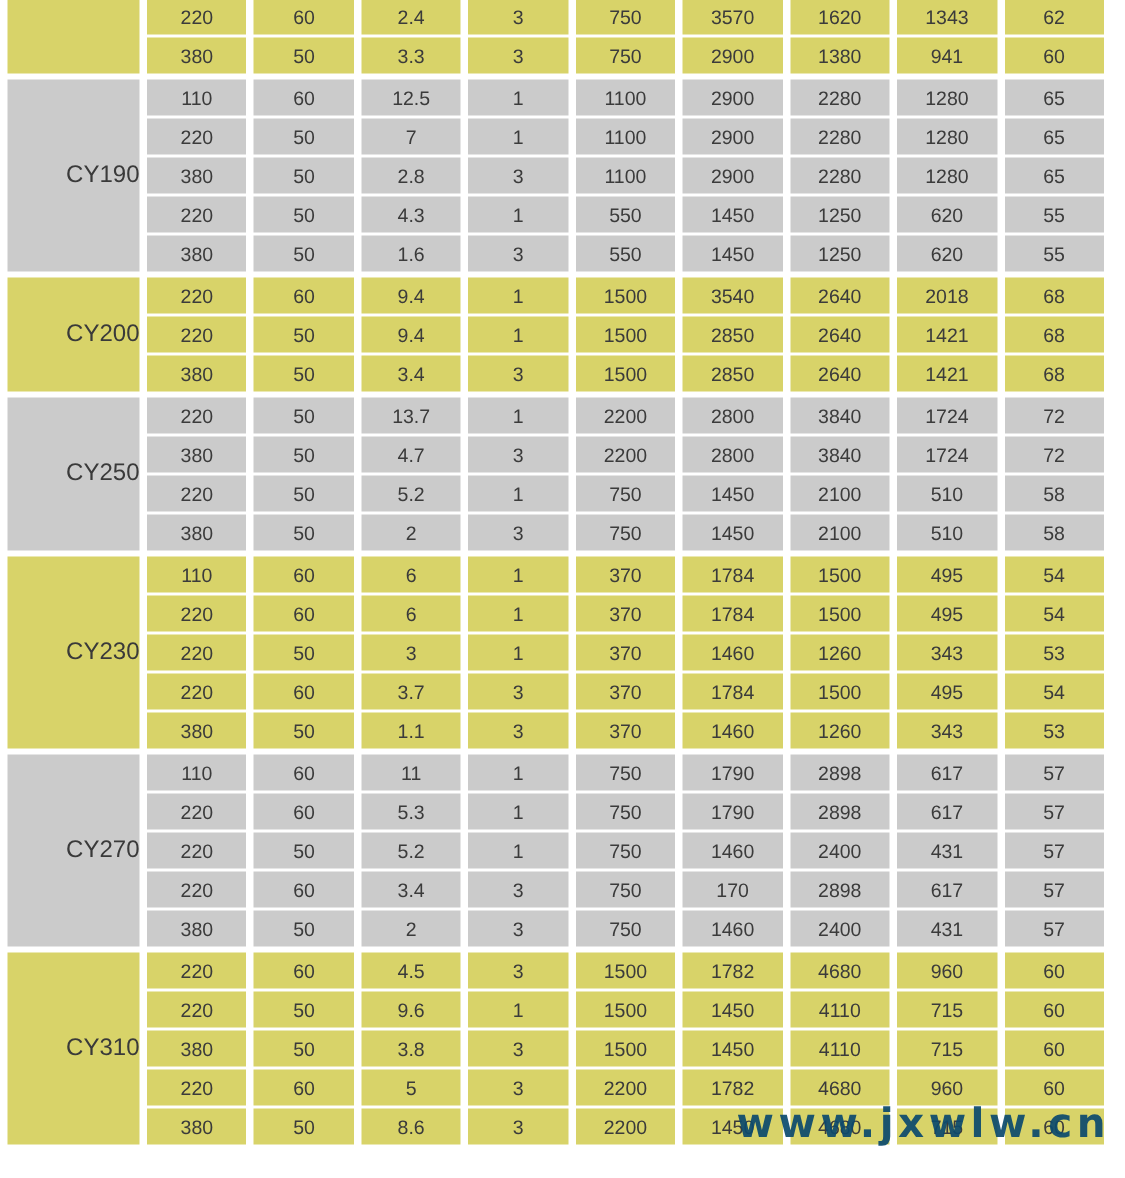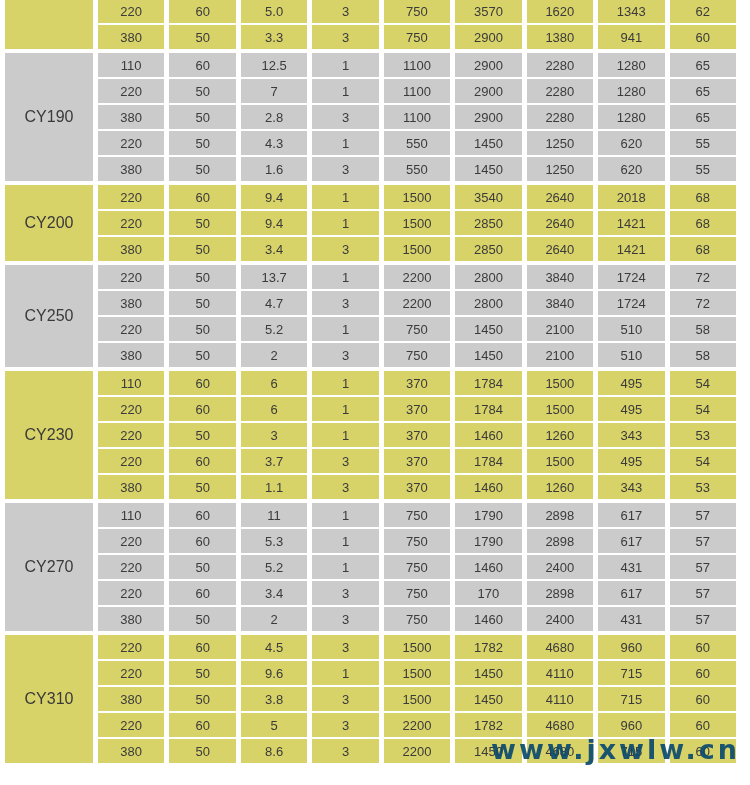--- a/index.html
+++ b/index.html
@@ -34,20 +34,21 @@
     font-size: 13px;
     color: #3b3b3b;
     overflow: hidden;
     white-space: nowrap;
   }
   table.yellow td { background: #d8d369; }
   table.gray td { background: #cbcbcb; }
   td.model {
     font-size: 16px;
     color: #3a3a3a;
+    text-align: right;
   }
   .watermark {
     position: absolute;
     right: 10px;
     bottom: 20px;
     font-size: 27px;
     font-weight: bold;
     letter-spacing: 3px;
     color: #0c4a6e;
     font-family: "DejaVu Sans", sans-serif;
@@ -71,21 +72,21 @@
           <col>
           <col>
           <col>
           <col>
         </colgroup>
         <tbody>
           <tr>
             <td class="model" rowspan="2"></td>
             <td>220</td>
             <td>60</td>
-            <td>5.0</td>
+            <td>2.4</td>
             <td>3</td>
             <td>750</td>
             <td>3570</td>
             <td>1620</td>
             <td>1343</td>
             <td>62</td>
           </tr>
           <tr>
             <td>380</td>
             <td>50</td>

